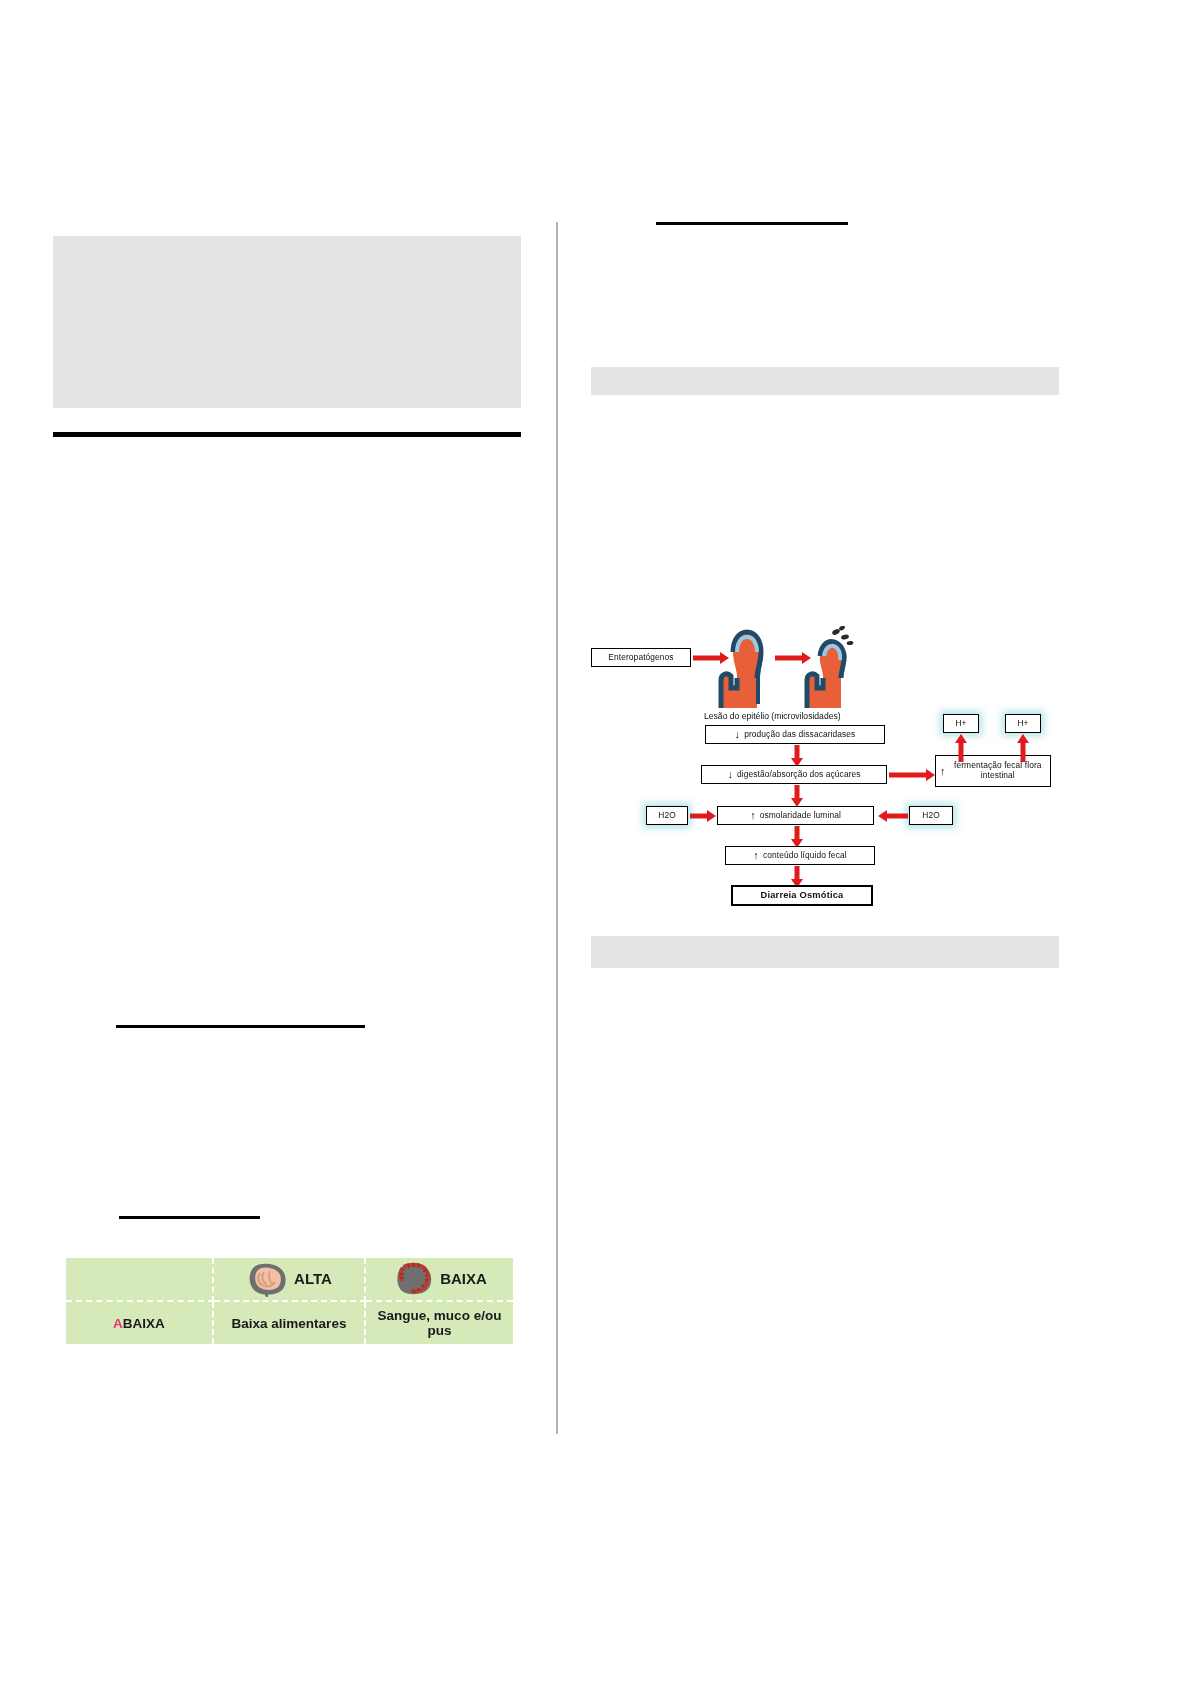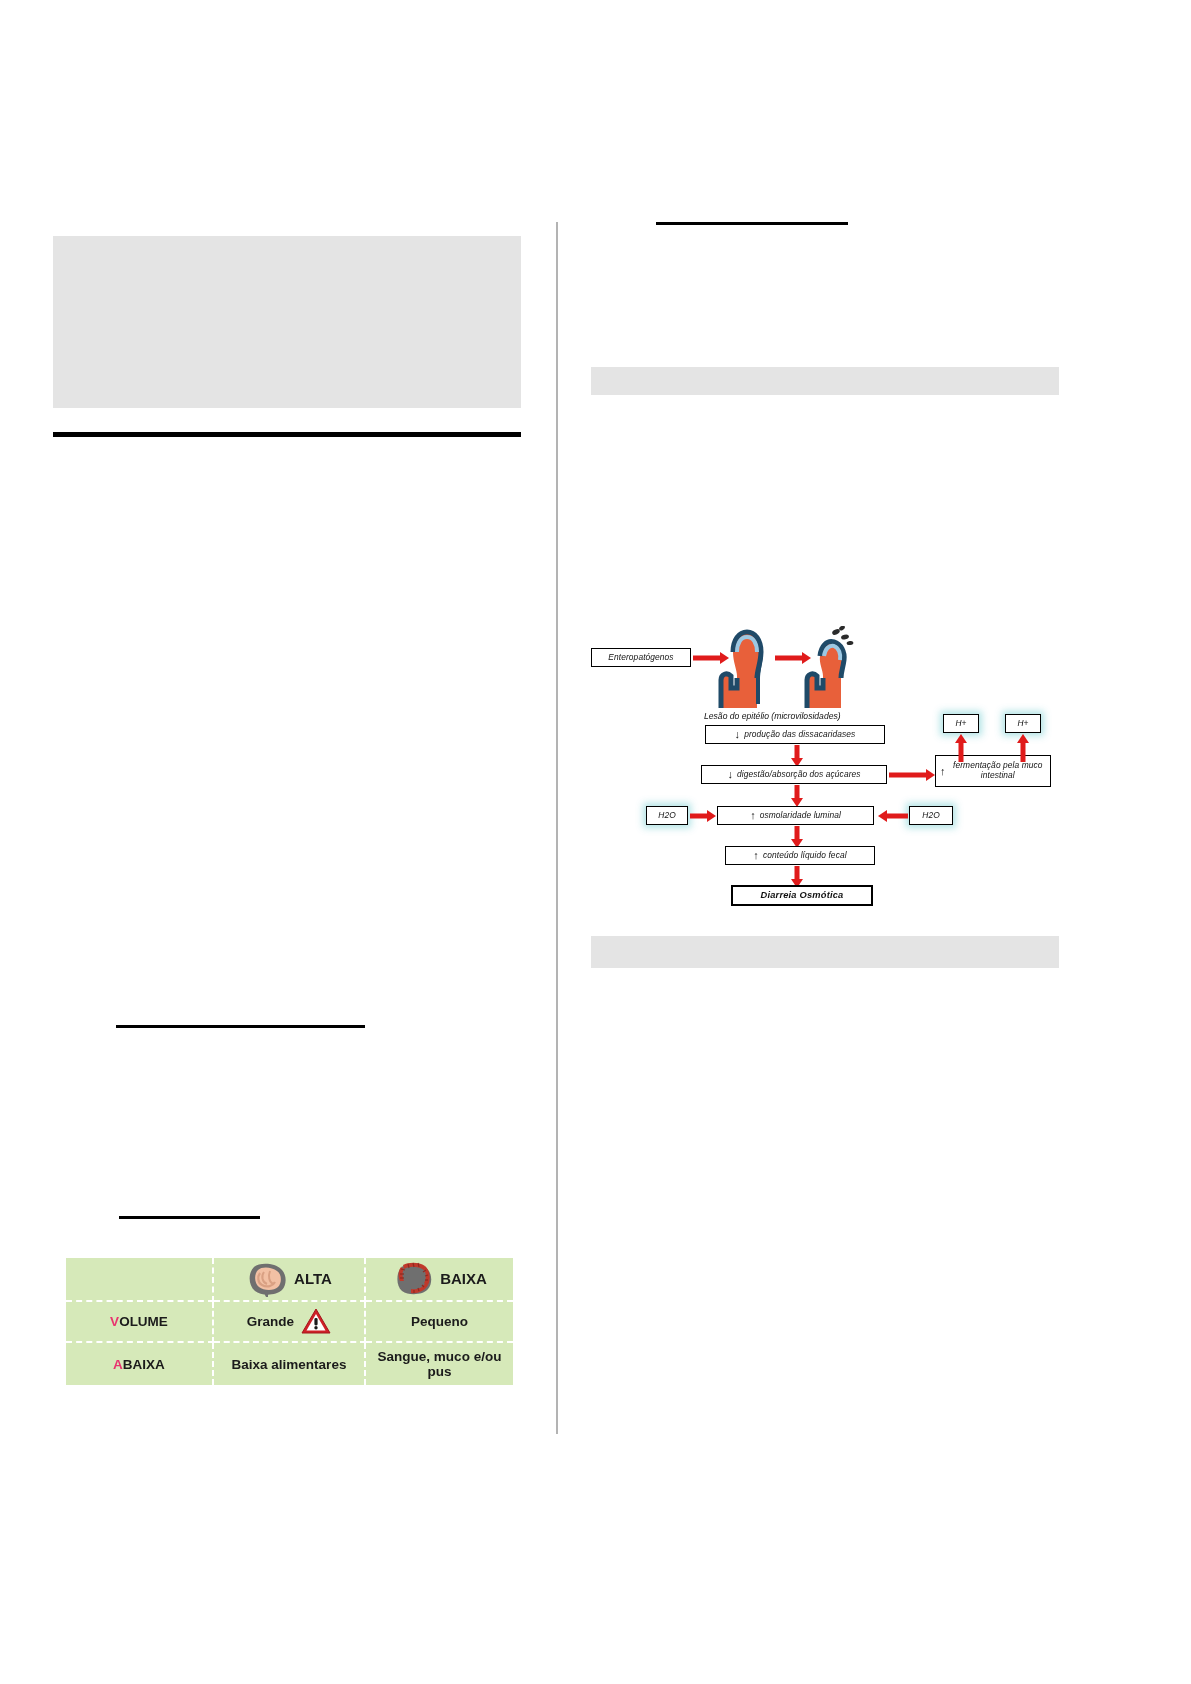--- a/index.html
+++ b/index.html
@@ -63,21 +63,20 @@
   #right-bar-1     { left: 591px; top: 367px;  width: 468px; height: 28px; }
   #right-bar-2     { left: 591px; top: 936px;  width: 468px; height: 32px; }
 
   
   #flowchart {
     position: absolute;
     left: 591px;
     top: 618px;
     width: 470px;
     height: 296px;
-    font-style: italic;
   }
   #flowchart .node {
     position: absolute;
     box-sizing: border-box;
     background: #ffffff;
     border: 1.6px solid #000000;
     color: #111111;
     font-size: 8.4px;
     line-height: 1.18;
     display: flex;
@@ -283,37 +282,20 @@
                   <line x1="27" y1="30" x2="26" y2="27"></line>
                   <line x1="22" y1="32" x2="22" y2="29"></line>
                 </g>
               </svg>
             </span>
             <span class="hdr-text">BAIXA</span>
           </div>
         </td>
       </tr>
 
-      <tr>
-        <td class="col-label"><span class="accent-letter">V</span><span>OLUME</span></td>
-        <td class="col-a">
-          <span class="cell-with-warn">
-            <span>Grande</span>
-            <span>
-              <svg class="warn-tri" width="30" height="27" viewBox="0 0 30 27">
-                <path d="M15 1 L29 25 L1 25 Z" fill="#cf2027" stroke="#a3161c" stroke-width="1"></path>
-                <path d="M15 6 L24.5 22.5 L5.5 22.5 Z" fill="#ffffff"></path>
-                <rect x="13.4" y="10" width="3.2" height="7.5" rx="1.4" fill="#1b1b1b"></rect>
-                <circle cx="15" cy="19.8" r="1.7" fill="#1b1b1b"></circle>
-              </svg>
-            </span>
-          </span>
-        </td>
-        <td class="col-b">Pequeno</td>
-      </tr>
 
 
 
       <tr>
         <td class="col-label"><span class="accent-letter">A</span><span>BAIXA</span></td>
         <td class="col-a">Baixa alimentares</td>
         <td class="col-b">Sangue, muco e/ou pus</td>
       </tr>
     </tbody>
   </table>
@@ -386,21 +368,21 @@
       <span>digestão/absorção dos açúcares</span>
     </div>
 
     <div class="arrow-h right" style="left:298px; top:149px; width:46px; height:15px;">
       <div class="shaft" style="width:38px;"></div>
         <div class="head"></div>
     </div>
 
     <div class="node two-line" style="left:344px; top:137px; width:116px; height:32px;">
       <span class="updown">↑</span>
-      <span>fermentação pela muco intestinal</span>
+      <span>fermentação fecal flora intestinal</span>
     </div>
 
     <div class="node glow" style="left:352px; top:96px; width:36px; height:19px;">
       <span>H+</span>
     </div>
     <div class="arrow-v up" style="left:362px; top:116px; width:15px; height:22px;">
       <div class="shaft" style="height:22px; top:6px;"></div>
         <div class="head"></div>
     </div>
 

